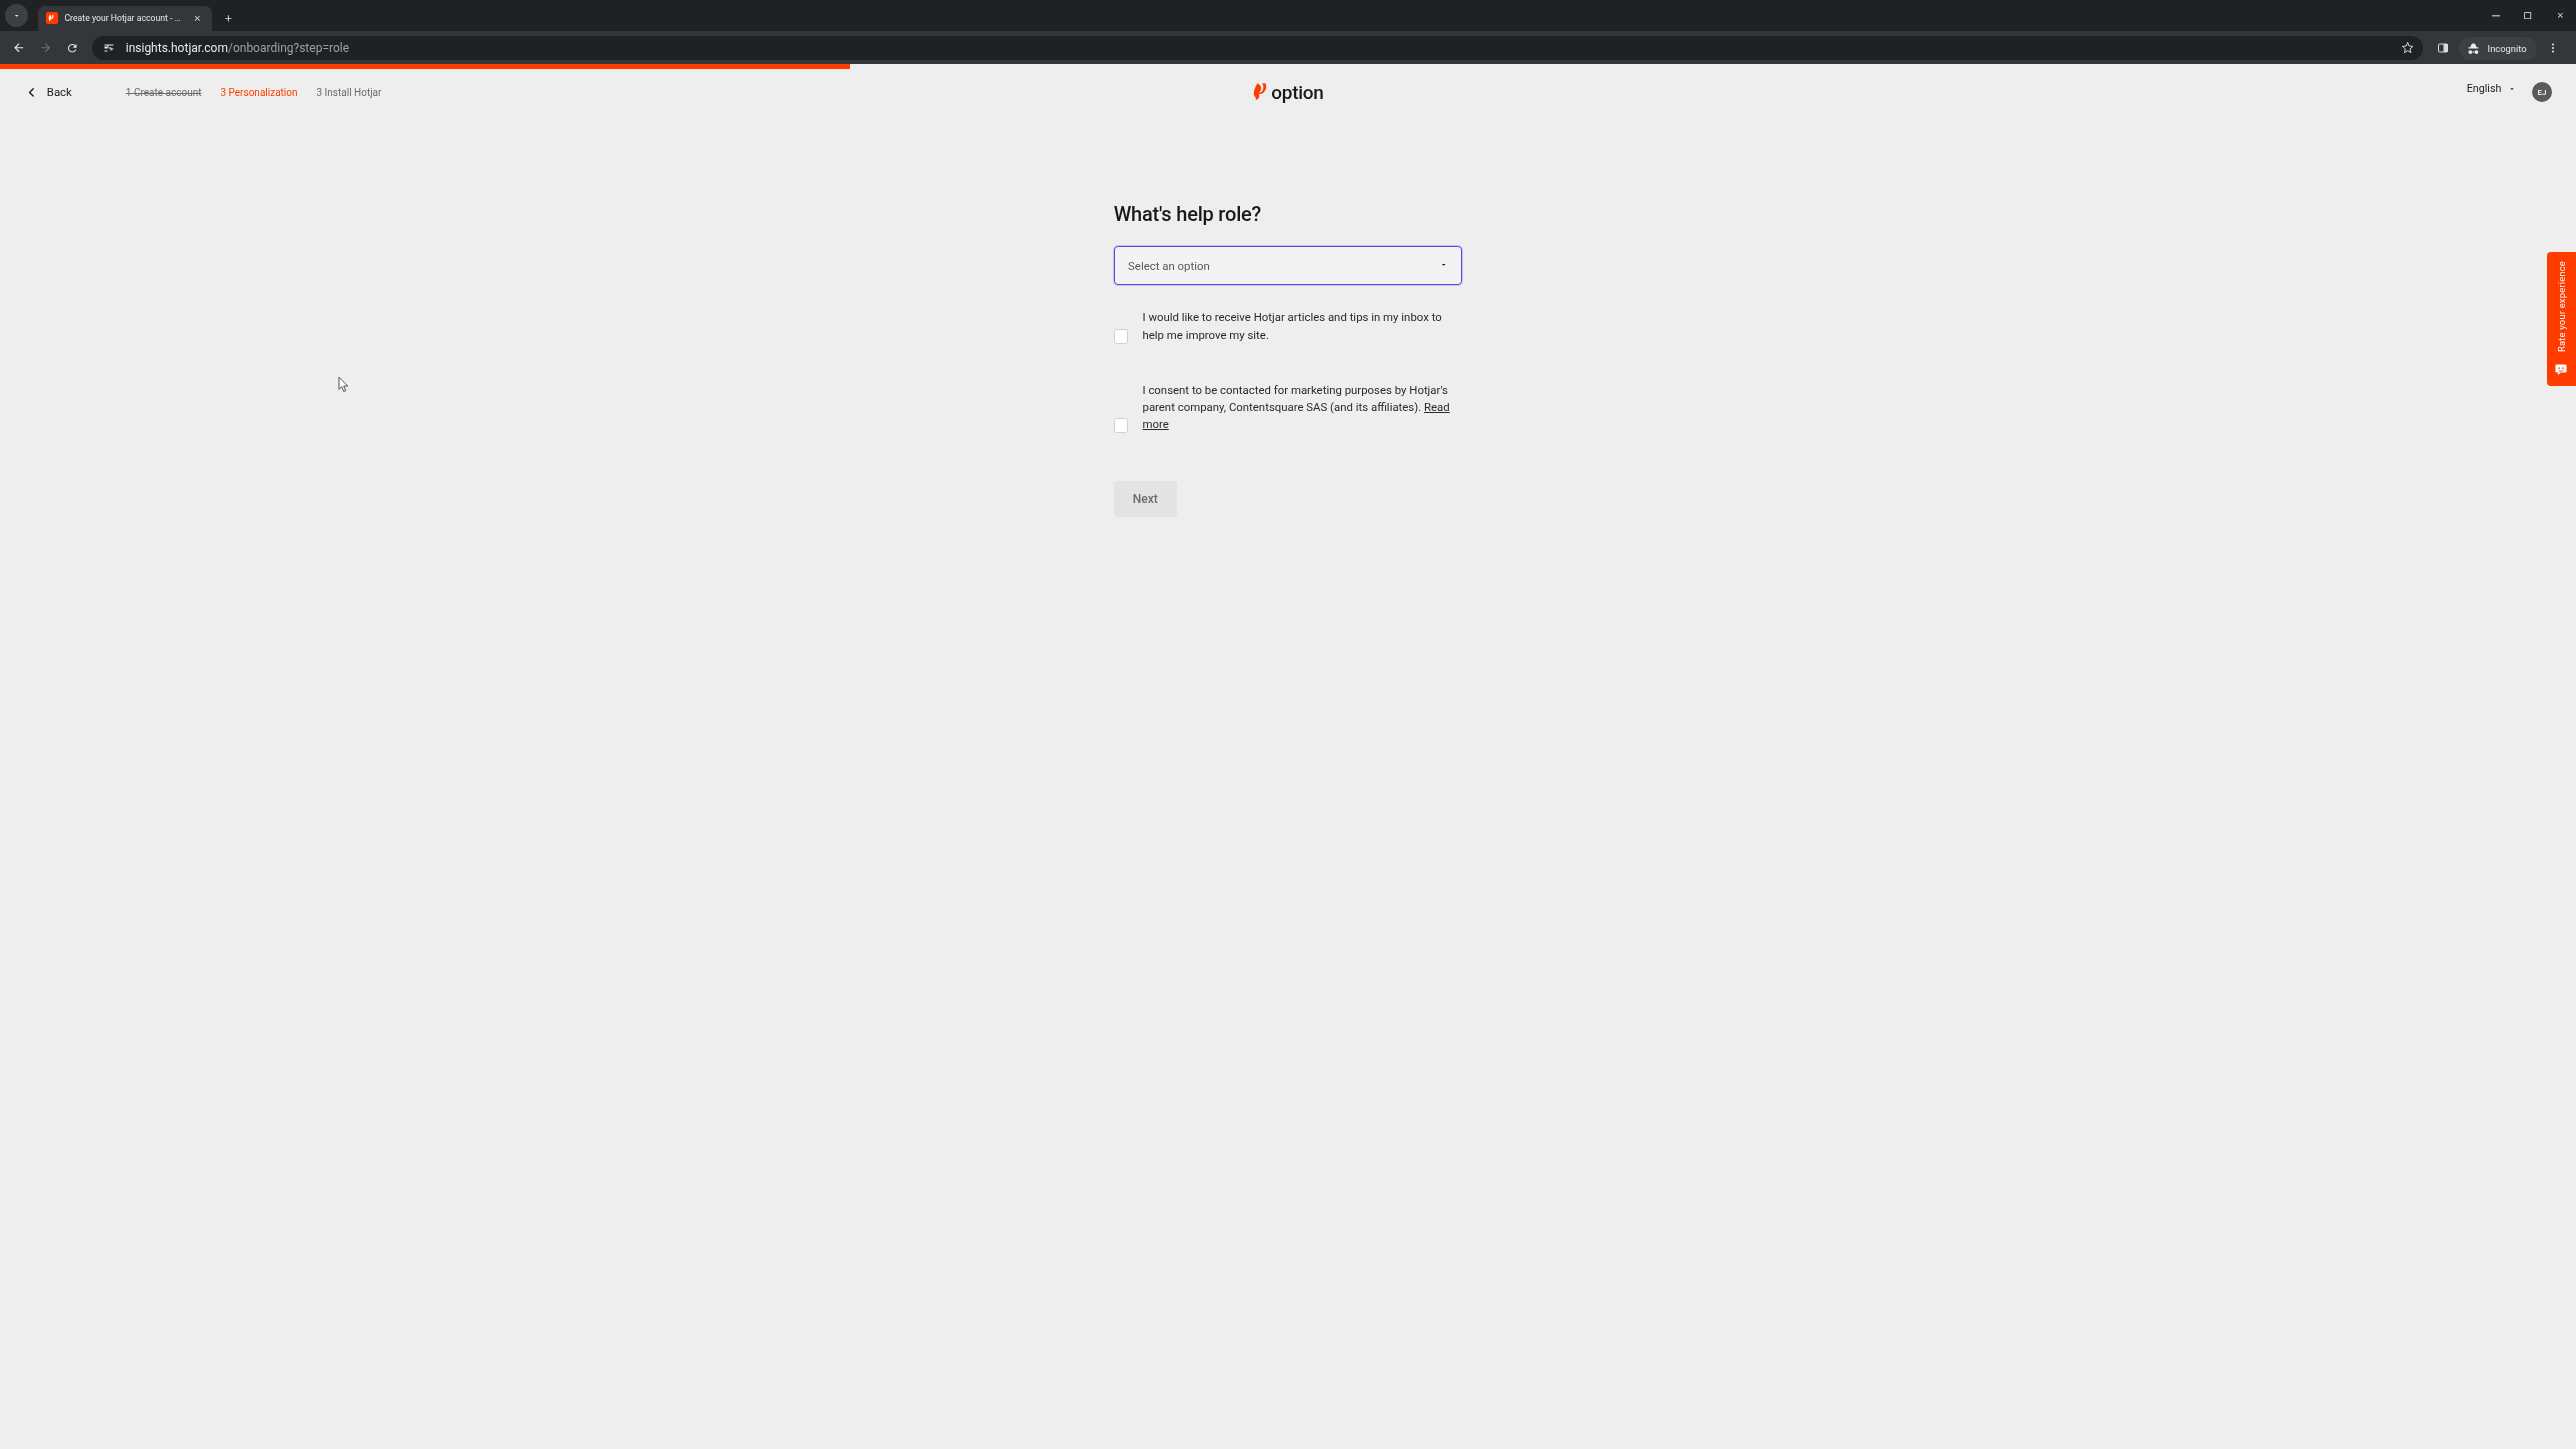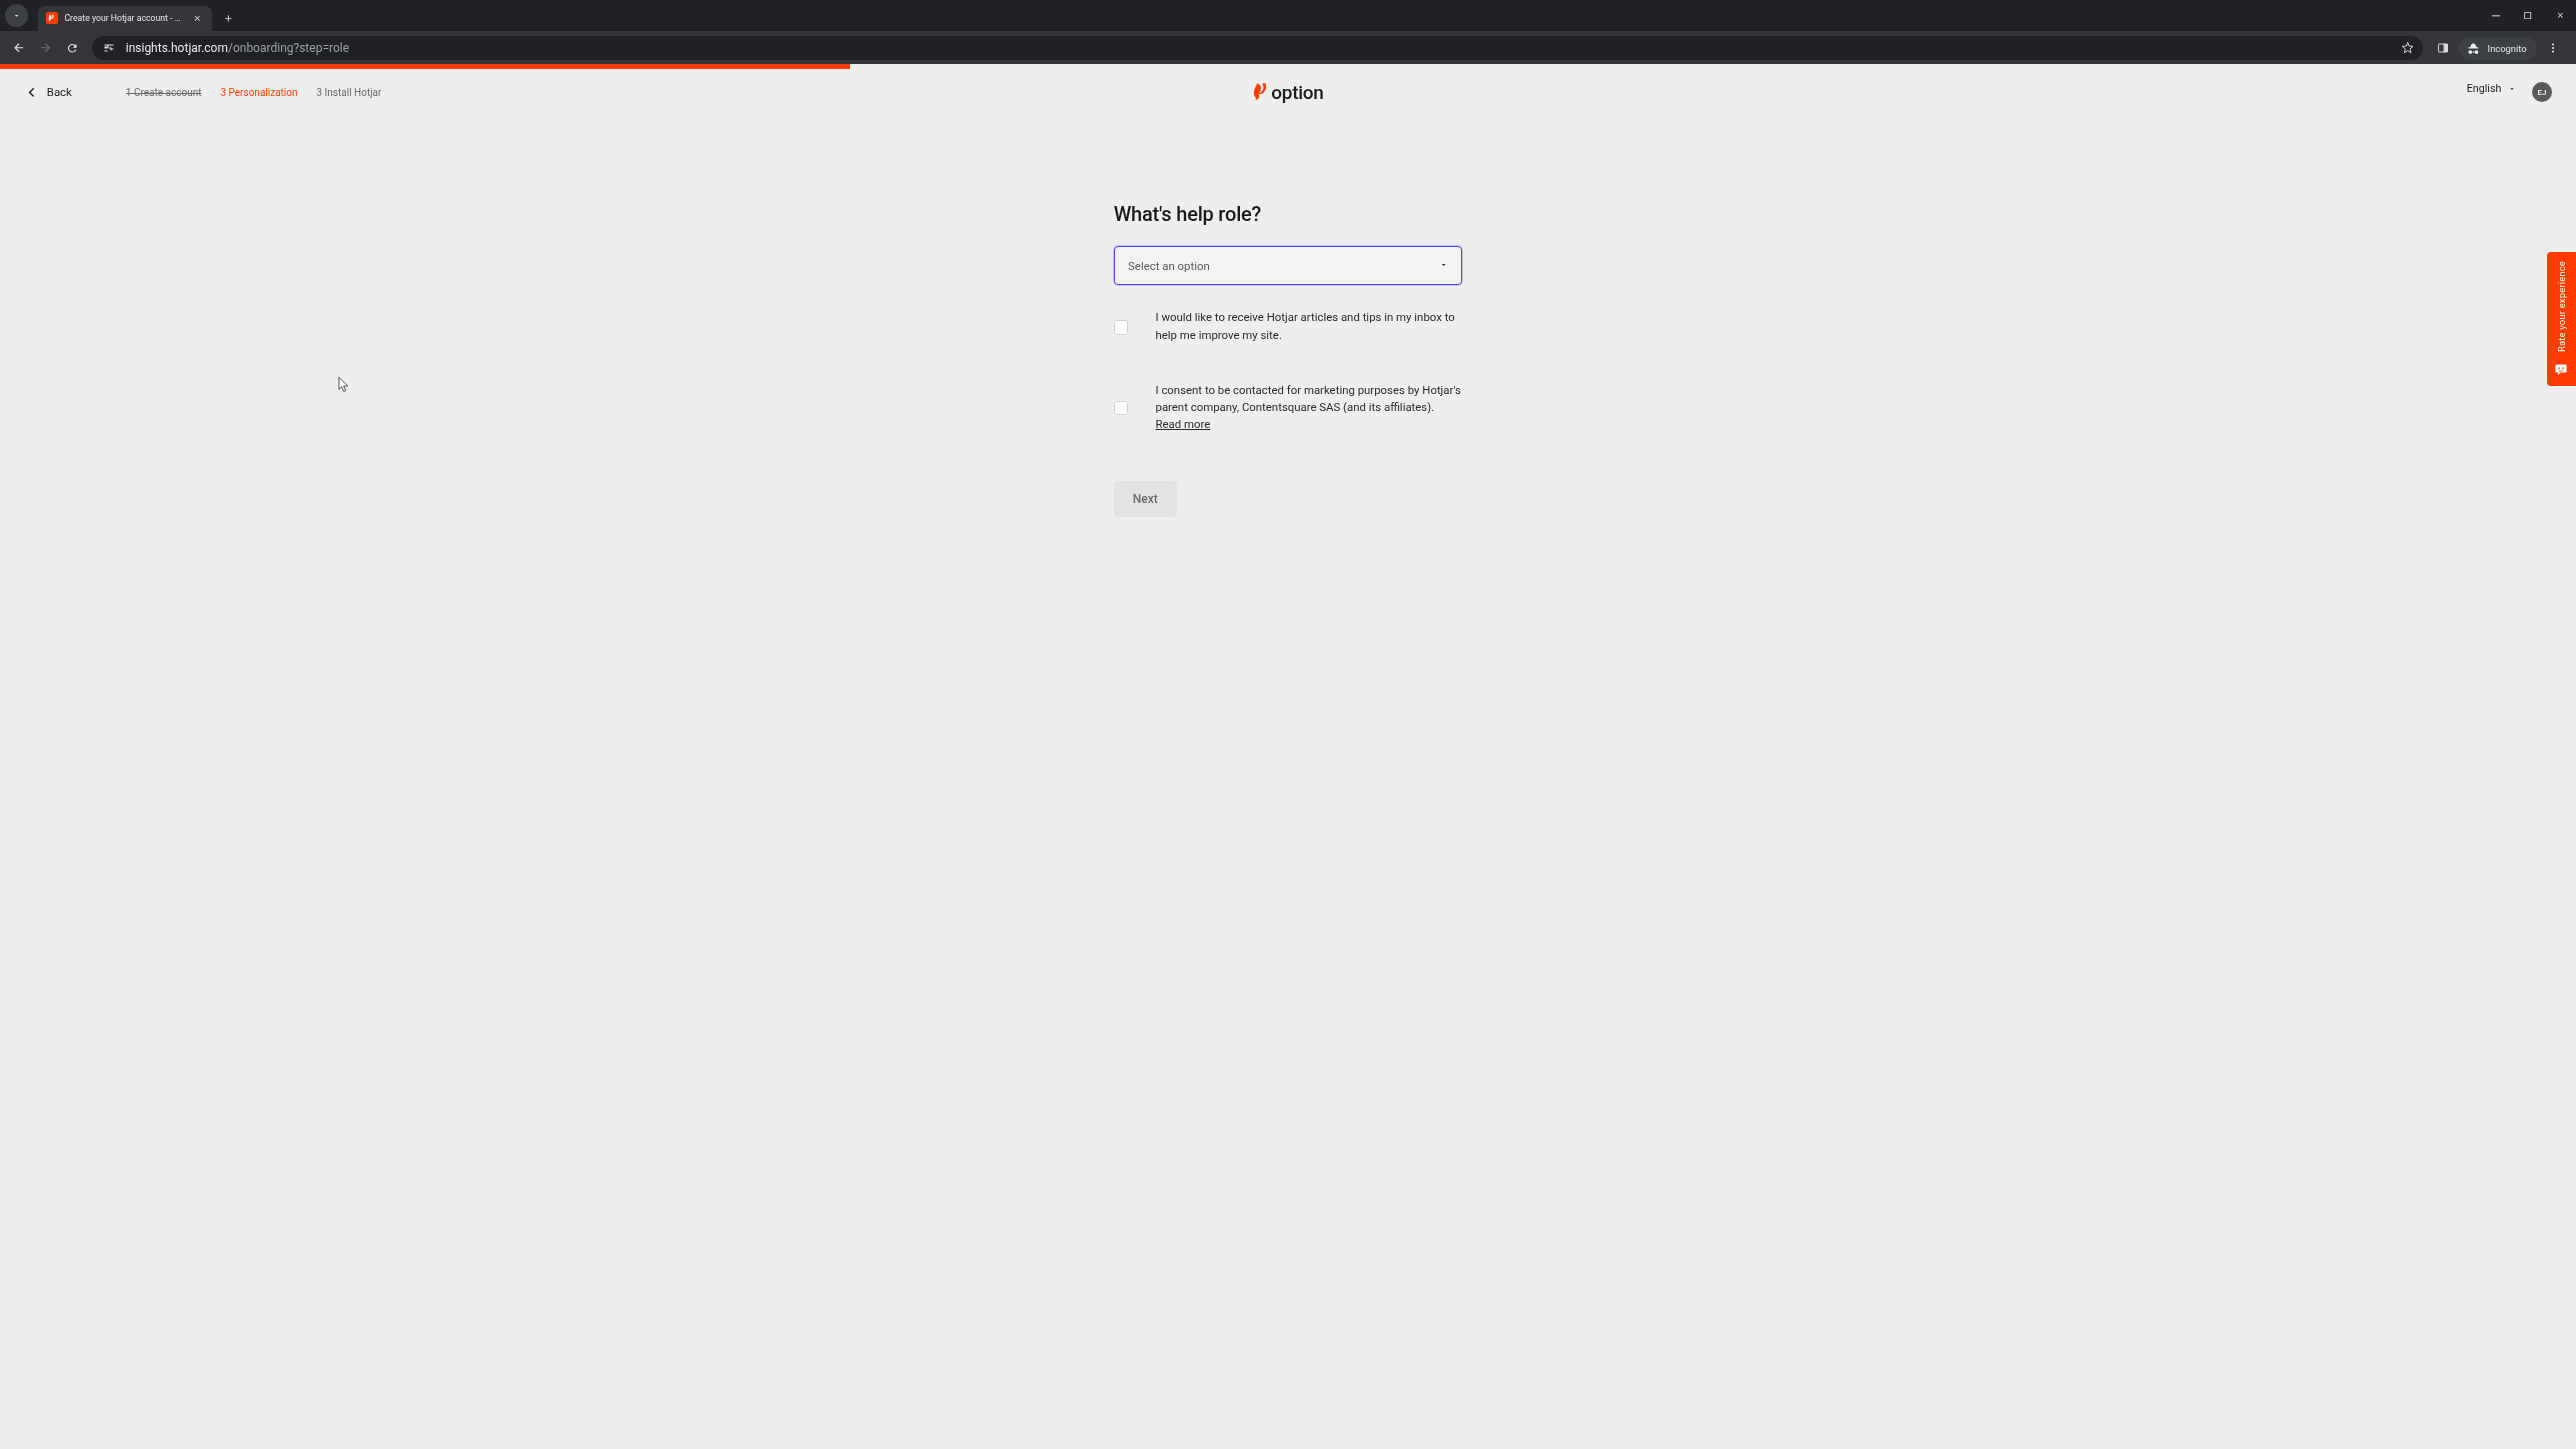--- a/index.html
+++ b/index.html
@@ -53,21 +53,21 @@
 .header-right { margin-left: auto; display: flex; align-items: flex-start; gap: 16px; }
 .lang-switch { display: flex; align-items: center; gap: 6.7px; font-size: 10.7px; color: #1a1a1a; cursor: pointer; }
 .avatar-chip { width: 20px; height: 20px; border-radius: 50%; background: #5a5a5a; color: #fff; font-size: 8px; font-weight: 500; display: flex; align-items: center; justify-content: center; }
 
 .form-container { max-width: 362px; margin: 87px auto 0; padding: 0 6.7px; }
 .form-heading { font-size: 20px; font-weight: 500; color: #1a1a1a; margin-bottom: 20px; letter-spacing: -0.2px; }
 .role-select { width: 100%; height: 39px; border: 1.3px solid #4f46e5; outline: 1.3px solid rgba(79,70,229,0.25); outline-offset: 0.7px; border-radius: 4px; background: #f3f3f3; display: flex; align-items: center; justify-content: space-between; padding: 0 13.4px; cursor: pointer; }
 .select-placeholder { color: #5a5a5a; font-size: 11.4px; }
 .select-caret svg { width: 9.4px; height: 9.4px; fill: #1a1a1a; }
 
-.checkbox-row { display: flex; align-items: center; gap: 27px; margin-top: 24px; }
+.checkbox-row { display: flex; align-items: flex-end; gap: 14px; margin-top: 24px; }
 .checkbox-row + .checkbox-row { margin-top: 38px; }
 .cb-box { width: 14.8px; height: 14.8px; border: 1.3px solid #d0d0d0; border-radius: 2.7px; background: #fff; flex-shrink: 0; margin-top: 1.3px; cursor: pointer; }
 .cb-label { font-size: 11.4px; line-height: 1.5; color: #2a2a2a; }
 .cb-label .link { text-decoration: underline; cursor: pointer; }
 
 .next-btn { margin-top: 48px; height: 36px; padding: 0 19px; background: #e3e3e3; color: #6b6b6b; border: none; border-radius: 4px; font-size: 12px; font-weight: 500; cursor: not-allowed; }
 
 .feedback-tab { position: absolute; right: 0; top: 188px; width: 29.5px; background: #ff3c00; color: #fff; border-radius: 4px 0 0 4px; padding: 9.4px 0 34px 0; display: flex; flex-direction: column; align-items: center; cursor: pointer; }
 .feedback-text { writing-mode: vertical-rl; transform: rotate(180deg); font-size: 9.4px; letter-spacing: 0.2px; }
 .feedback-icon { position: absolute; bottom: 6.7px; left: 50%; transform: translateX(-50%); }

